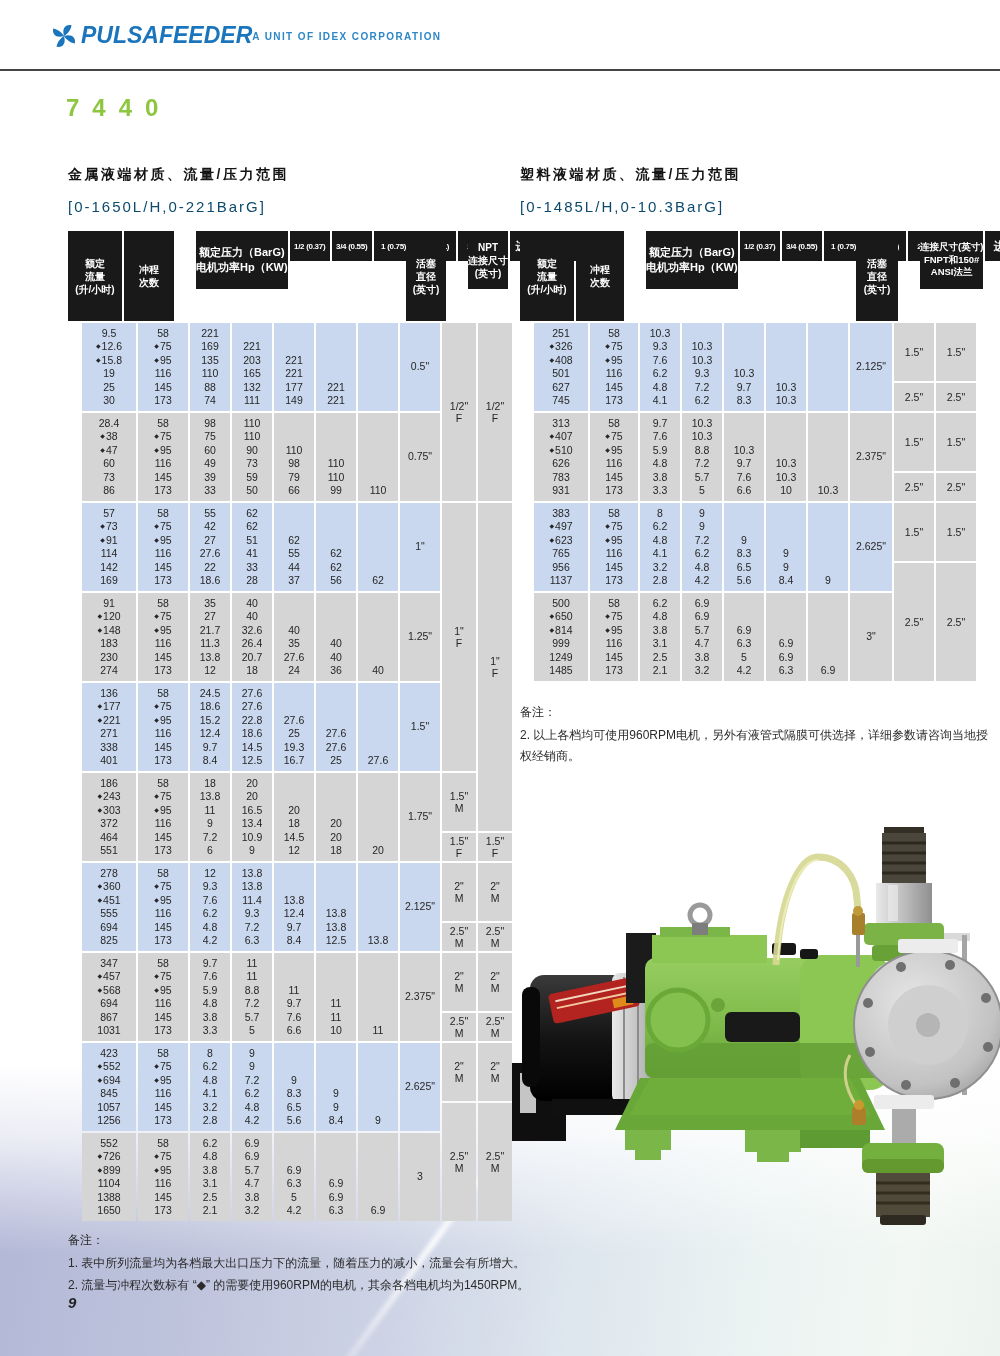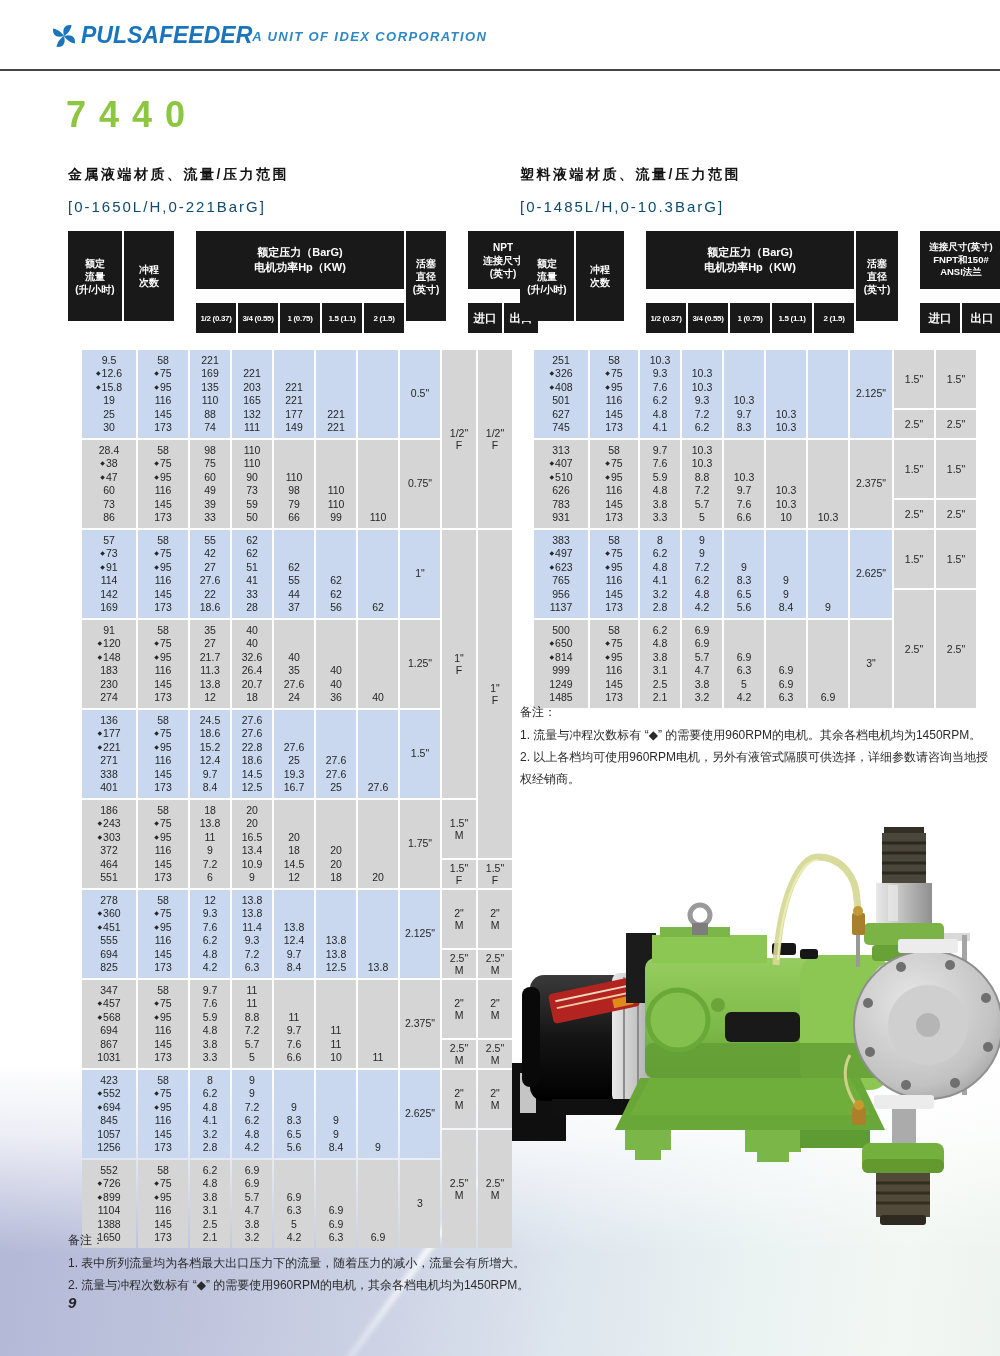--- a/index.html
+++ b/index.html
@@ -5,36 +5,36 @@
   html,body{margin:0;padding:0;background:#888;}
   .page{position:relative;width:1000px;height:1356px;background:#ffffff;overflow:hidden;
         font-family:"Liberation Sans","DejaVu Sans",sans-serif;margin:0 auto;}
   .abs{position:absolute;}
 
   
   .toprule{left:0;top:69px;width:1000px;height:2px;background:#454545;}
   .logo{left:50px;top:22px;display:flex;flex-direction:row;align-items:center;z-index:4;}
   .brandrow{display:flex;align-items:center;gap:3px;}
   .brand{font-size:23px;font-weight:bold;font-style:italic;color:#1b75bc;}
-  .tagline{font-size:13px;color:#2d87c8;letter-spacing:1.4px;font-weight:bold;margin-top:1px;font-style:italic;}
-  .model{left:66px;top:94px;font-size:36px;font-weight:bold;color:#8dc63f;letter-spacing:13px;}
+  .tagline{font-size:10px;color:#2d87c8;letter-spacing:1.4px;font-weight:bold;margin-top:1px;}
+  .model{left:66px;top:94px;font-size:24px;font-weight:bold;color:#8dc63f;letter-spacing:13px;}
 
   .stitle{font-size:14px;font-weight:bold;color:#141414;letter-spacing:2.5px;white-space:nowrap;}
   .srange{font-size:15px;font-weight:normal;color:#0c4a6e;letter-spacing:2px;white-space:nowrap;}
   #ltitle{left:68px;top:166px;} #lrange{left:68px;top:198px;}
   #rtitle{left:520px;top:166px;} #rrange{left:520px;top:198px;}
 
   
   .tbl{position:absolute;z-index:2;}
   #ltable{left:68px;top:231px;} #rtable{left:520px;top:231px;}
   .thead{display:flex;gap:2px;}
   .hc{background:#191919;color:#fff;display:flex;flex-direction:column;justify-content:center;
       align-items:center;text-align:center;box-sizing:border-box;}
   .full{height:90px;}
-  .hstack{display:flex;flex-direction:column;gap:14px;padding-left:20px;}
+  .hstack{display:flex;flex-direction:row;gap:2px;padding-left:20px;}
   .htitle{height:58px;width:100%;}
   .hsubrow{display:flex;gap:2px;height:45px;}
   .hsubrow .hc{height:30px;}
   .hln{font-size:10px;font-weight:bold;line-height:13px;white-space:nowrap;}
   .hln.big{font-size:11px;line-height:15px;}
   .hln.tiny{font-size:8px;letter-spacing:-0.3px;}
   .hln.small{font-size:9.5px;line-height:12.5px;}
   .hln.io{font-size:11.5px;}
 
   .tbody{display:flex;gap:2px;margin-top:2px;margin-left:14px;}
@@ -1190,21 +1190,20 @@
           </div>
           <div class="ccell" style="height: 118px;">
             <div class="ln">2.5"</div>
           </div>
         </div>
       </div>
     </div>
 
   <div class="abs notes" id="rnotes">
     <div>备注：</div>
-    <div class="nitem">1. 流量与冲程次数标有 “◆” 的需要使用960RPM的电机。其余各档电机均为1450RPM。</div>
     <div class="nitem">2. 以上各档均可使用960RPM电机，另外有液管式隔膜可供选择，详细参数请咨询当地授权经销商。</div>
   </div>
 
   <div class="abs footer"></div>
 
   <svg class="abs pump" viewBox="0 0 500 430">
     <defs>
       <linearGradient id="sg" x1="0" y1="0" x2="1" y2="0">
         <stop offset="0" stop-color="#e9e9e9"></stop>
           <stop offset=".5" stop-color="#bdbdbd"></stop>

